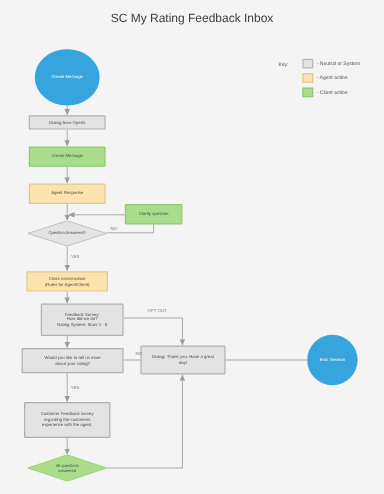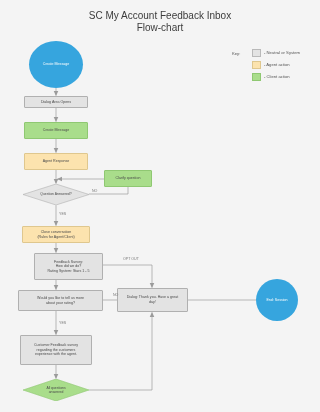--- a/index.html
+++ b/index.html
@@ -126,22 +126,21 @@
     color: #777;
     white-space: nowrap;
   }
 </style>
 </head>
 <body>
 
 <div id="canvas">
 
   <div class="title">
-    <div>SC My Account Feedback Inbox</div>
-    <div>Flow-chart</div>
+    <div>SC My Rating Feedback Inbox</div>
   </div>
 
   <div class="legend">
     <div class="legend-title">Key:</div>
 
     <div class="legend-row" style="top:0px;">
       <span class="legend-swatch" style="background:#e3e3e3;"></span>
       <span class="legend-label">- Neutral or System</span>
     </div>
 

